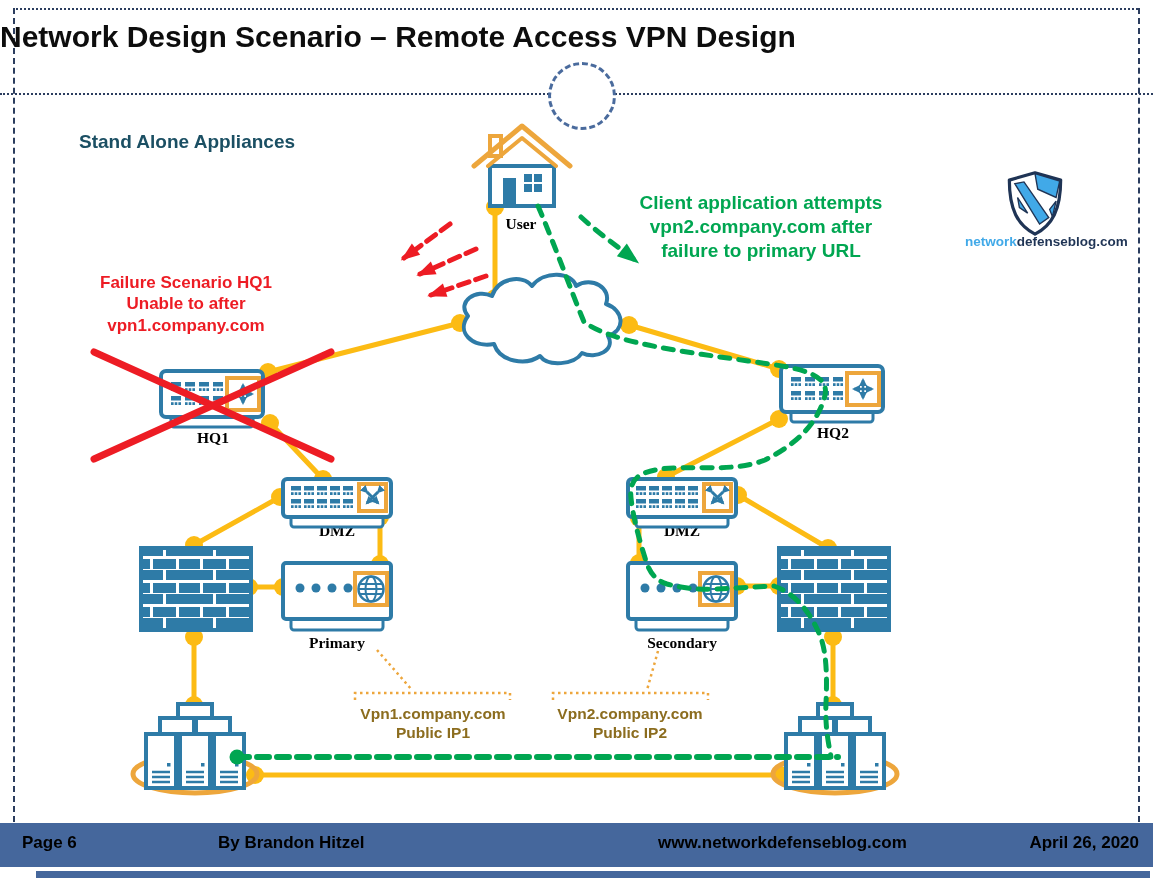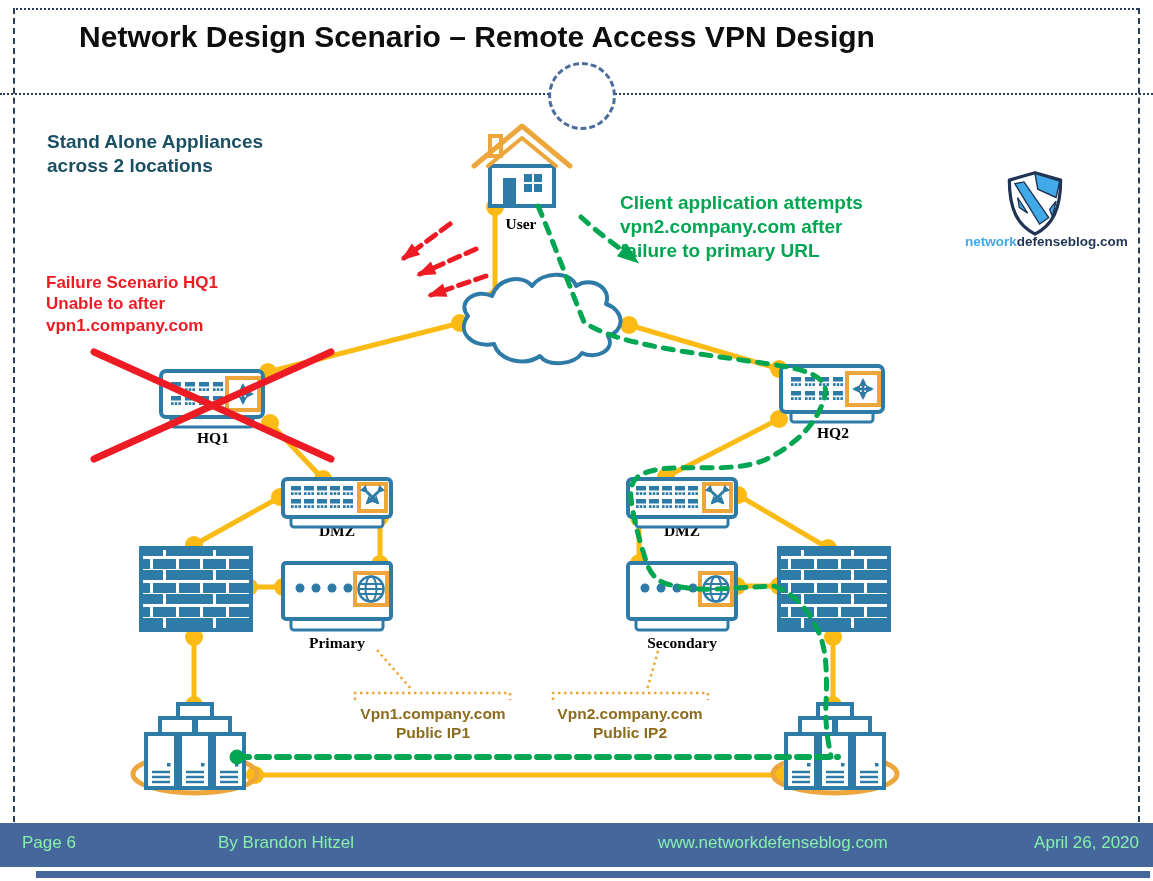--- a/index.html
+++ b/index.html
@@ -12,24 +12,24 @@
        font-family:"Liberation Sans",sans-serif;}
   .abs{position:absolute;}
   svg{display:block;}
   
   #border-left{left:13px;top:8px;height:814px;border-left:2px dashed var(--c-border);}
   #border-right{left:1138px;top:8px;height:814px;border-left:2px dashed var(--c-border);}
   #border-top{left:13px;top:8px;width:1125px;border-top:2px dotted var(--c-border);}
   #title-sep{left:0;top:93px;width:1153px;border-top:2px dotted var(--c-border);}
   #stamp-circle{left:548px;top:62px;width:62px;height:62px;border:3px dashed #4a6b9d;
                 border-radius:50%;background:#fff;}
-  #title{left:0;top:20px;width:954px;text-align:center;font-size:30px;font-weight:bold;
+  #title{left:0;top:20px;width:954px;font-size:30px;font-weight:bold;
          color:#0d0d0d;}
   
-  .ann{font-weight:bold;line-height:1.25;}
+  .ann{font-weight:bold;text-align:center;line-height:1.25;}
   #ann-standalone{left:47px;top:130px;width:280px;color:var(--c-teal);font-size:19px;}
   #ann-failure{left:46px;top:272px;width:280px;color:var(--c-red);font-size:17px;}
   #ann-client{left:620px;top:191px;width:282px;color:var(--c-green);font-size:19px;}
   
   .node-label{position:absolute;width:140px;text-align:center;font-weight:bold;
               font-size:15.5px;color:#000;font-family:Liberation Serif, serif;}
   .dns{position:absolute;width:180px;text-align:center;font-weight:bold;font-size:15.5px;
        line-height:1.25;color:var(--c-brown);}
   
   .y-line{stroke:var(--c-yellow);stroke-width:5;stroke-linecap:round;}
@@ -45,21 +45,21 @@
   .dev-stroke{stroke:var(--c-blue);fill:#fff;}
   .blue-fill{fill:var(--c-blue);}
   .orange-box{stroke:var(--c-orange);fill:#fff;stroke-width:4;}
   .blue-line{stroke:var(--c-blue);fill:none;}
   .brick-bg{fill:var(--c-blue);}
   .mortar{fill:#fff;}
   .g-head{fill:var(--c-green);}
   .r-head{fill:var(--c-red);}
   .b-head{fill:var(--c-blue);}
   #footer{left:0;top:823px;width:1153px;height:44px;background:var(--c-footer);
-          color:#86efac;font-weight:normal;font-size:17px;}
+          color:#000000;font-weight:bold;font-size:17px;}
   #footer span{position:absolute;top:10px;}
   #footer-page{left:22px;} #footer-author{left:218px;} #footer-site{left:658px;}
   #footer-date{right:14px;}
   #footer-strip{left:36px;top:871px;width:1114px;height:7px;background:var(--c-footer);}
   #logo-text{left:965px;top:234px;width:140px;text-align:center;font-size:13.5px;
              font-weight:bold;color:var(--c-navy);}
   #logo-text .lt{color:var(--c-logo_light);}
 </style>
 </head>
 <body>
@@ -348,21 +348,20 @@
     <path class="o-dot" d="M 355,700 L 355,693 L 510,693 L 510,700"></path>
   </g>
   <g>
     <line class="o-dot" x1="658" y1="651" x2="647" y2="690"></line>
     <path class="o-dot" d="M 553,700 L 553,693 L 708,693 L 708,700"></path>
   </g>
 </svg>
 
 <div class="abs ann" id="ann-standalone">
   <div>Stand Alone Appliances</div>
-  <div>across 2 locations</div>
 </div>
 <div class="abs ann" id="ann-failure">
   <div>Failure Scenario HQ1</div>
   <div>Unable to after</div>
   <div>vpn1.company.com</div>
 </div>
 <div class="abs ann" id="ann-client">
   <div>Client application attempts</div>
   <div>vpn2.company.com after</div>
   <div>failure to primary URL</div>

